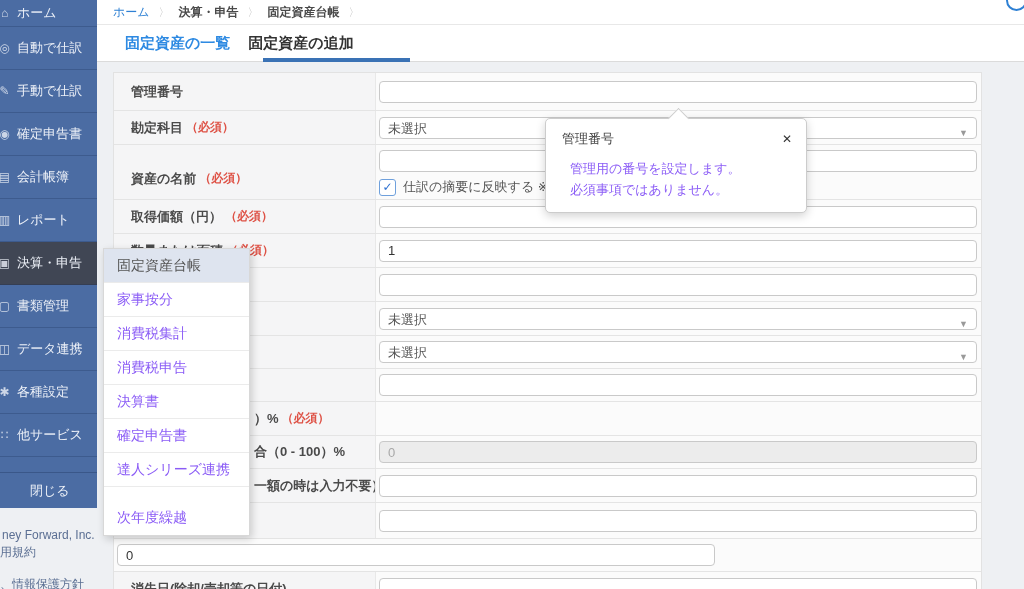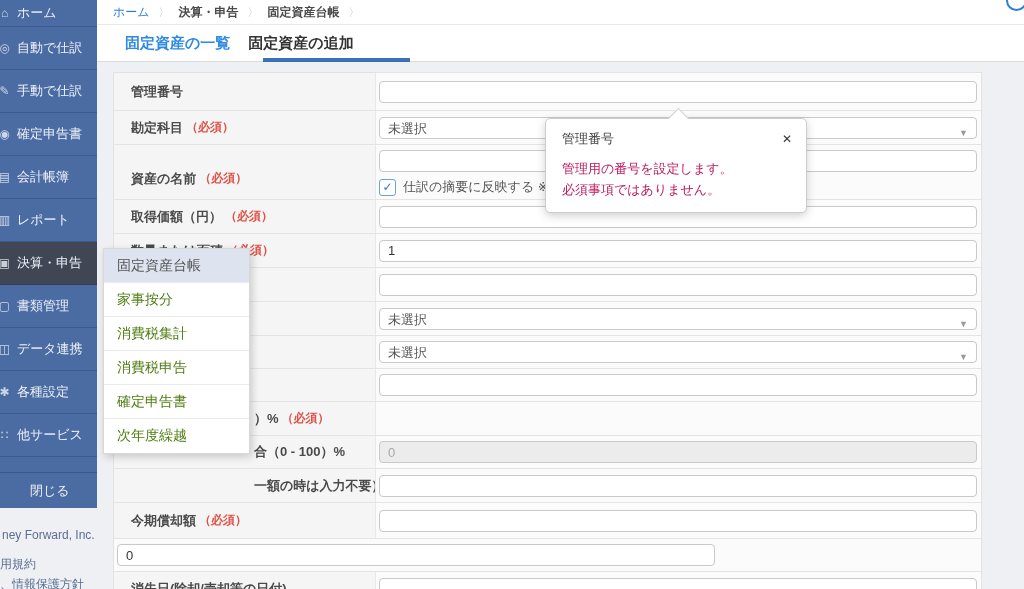--- a/index.html
+++ b/index.html
@@ -53,34 +53,34 @@
     font-size:13px;color:#555;padding:0 8px;display:flex;align-items:flex-end;justify-content:space-between;cursor:pointer;}
   .caret{color:#999;font-size:9px;}
   .chkline{display:flex;align-items:center;margin-top:6px;}
   .chk{width:15px;height:15px;border:1px solid #6FA0DC;border-radius:3px;background:#fff;color:#2B6FD0;
     font-size:12px;font-weight:bold;line-height:15px;text-align:center;cursor:pointer;flex:0 0 auto;}
   .chktext{font-size:13px;color:#555;margin-left:7px;white-space:nowrap;}
 
   
   .submenu{position:absolute;left:103px;top:248px;width:147px;background:#fff;border:1px solid #D8D8D8;
     box-shadow:2px 3px 8px rgba(0,0,0,0.18);box-sizing:border-box;z-index:5;}
-  .sm-item{height:34px;display:flex;align-items:center;padding-left:13px;font-size:14px;color:#4d7c0f;
+  .sm-item{height:34px;display:flex;align-items:center;padding-left:13px;font-size:14px;color:#8b5cf6;
     border-bottom:1px solid #EBEBEB;box-sizing:border-box;cursor:pointer;white-space:nowrap;}
-  .sm-item:last-child{border-bottom:none;}
+  .sm-item:last-child{border-bottom:none;margin-top:14px;}
   .sm-item.hl{background:#DEE4EF;color:#555;}
 
   
   .tooltip{position:absolute;left:545px;top:118px;width:262px;height:95px;background:#fff;border:1px solid #CCC;
     border-radius:5px;box-shadow:0 3px 10px rgba(0,0,0,0.18);box-sizing:border-box;z-index:8;}
   .tt-arrow{position:absolute;left:125px;top:-8px;width:14px;height:14px;background:#fff;
     border-left:1px solid #CCC;border-top:1px solid #CCC;transform:rotate(45deg);}
   .tt-head{display:flex;justify-content:space-between;align-items:center;padding:11px 14px 0 16px;}
   .tt-title{font-size:13px;color:#444;}
   .tt-close{font-size:12px;color:#333;font-weight:bold;cursor:pointer;}
-  .tt-body{padding:10px 16px 0 16px;font-size:13px;color:#be185d;line-height:21px;}
+  .tt-body{padding:10px 16px 0 24px;font-size:13px;color:#8b5cf6;line-height:21px;}
 </style>
 </head>
 <body>
 
 <div id="app">
 
   <div class="sidebar">
     <div class="nav-item first">
       <span class="nav-icon">⌂</span>
       <span>ホーム</span>
@@ -123,21 +123,21 @@
     </div>
     <div class="nav-item">
       <span class="nav-icon">∷</span>
       <span>他サービス</span>
     </div>
     <div class="nav-close">閉じる</div>
   </div>
 
   <div class="side-footer">
     <a style="left:2px;top:20px;">ney Forward, Inc.</a>
-    <a style="left:0;top:48px;">用規約</a>
+    <a style="left:0;top:36px;">用規約</a>
     <a style="left:0;top:68px;">、情報保護方針</a>
   </div>
 
   <div class="topbar">
     <div class="crumbs">
       <span class="crumb-link">ホーム</span>
       <span class="crumb-sep">〉</span>
       <span class="crumb">決算・申告</span>
       <span class="crumb-sep">〉</span>
       <span class="crumb">固定資産台帳</span>
@@ -304,21 +304,23 @@
       </div>
     </div>
 
   </div>
 
   <div class="submenu">
     <div class="sm-item hl">固定資産台帳</div>
     <div class="sm-item">家事按分</div>
     <div class="sm-item">消費税集計</div>
     <div class="sm-item">消費税申告</div>
+    <div class="sm-item">決算書</div>
     <div class="sm-item">確定申告書</div>
+    <div class="sm-item">達人シリーズ連携</div>
     <div class="sm-item">次年度繰越</div>
   </div>
 
   <div class="tooltip">
     <div class="tt-arrow"></div>
     <div class="tt-head">
       <span class="tt-title">管理番号</span>
       <span class="tt-close">✕</span>
     </div>
     <div class="tt-body">

